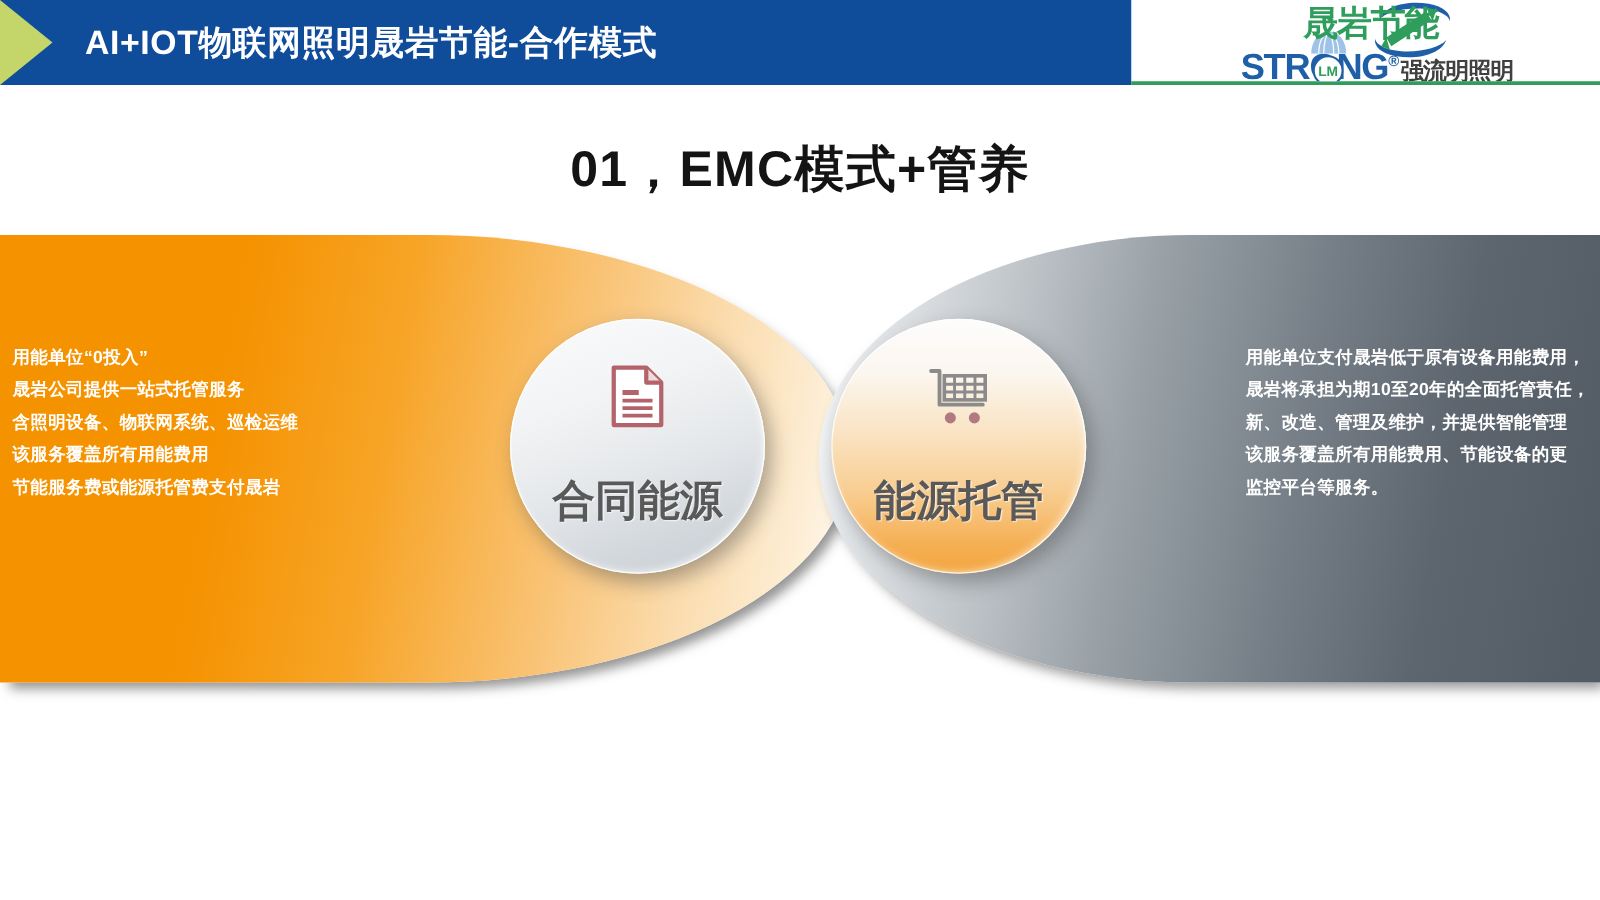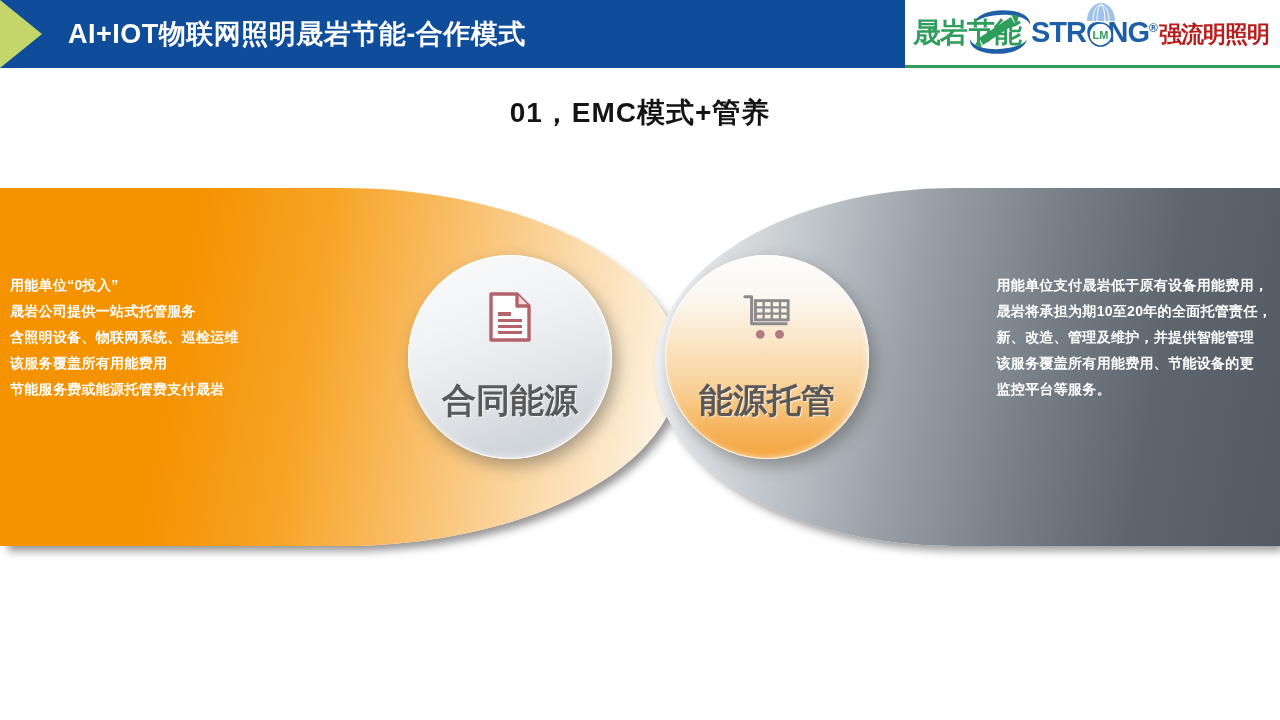--- a/index.html
+++ b/index.html
@@ -47,20 +47,21 @@
     position: absolute;
     left: 905px; top: 0;
     width: 375px; height: 68px;
     background: #ffffff;
     border-bottom: 3px solid #2f9e5c;
     display: flex;
     align-items: center;
     padding-left: 8px;
     box-sizing: border-box;
     overflow: hidden;
+    flex-direction: column;
   }
   .logo-cn {
     position: relative;
     display: flex;
     align-items: center;
     height: 50px;
   }
   .logo-cn-text {
     font-size: 28px;
     font-weight: bold;
@@ -91,46 +92,46 @@
   }
   .logo-reg {
     font-size: 12px;
     color: #1f5fa8;
     vertical-align: super;
     position: relative;
     top: -10px;
     font-weight: bold;
   }
   .logo-cn2 {
-    font-size: 23px;
-    font-weight: bold;
-    color: #b91c1c;
+    font-size: 19px;
+    font-weight: bold;
+    color: #404040;
     letter-spacing: -1px;
     margin-left: 1px;
   }
   .logo-lm {
     position: absolute;
     left: 57px; top: 6px;
     width: 25px; height: 25px;
     z-index: 3;
   }
   .logo-fan {
     position: absolute;
     left: 54px; top: -13px;
     width: 32px; height: 18px;
     z-index: 1;
   }
 
   
   .slide-title {
     position: absolute;
-    left: 0; top: 94px;
+    left: 0; top: 108px;
     width: 1280px;
     text-align: center;
-    font-size: 28px;
+    font-size: 40px;
     font-weight: bold;
     color: #141414;
     letter-spacing: 1px;
   }
 
   
   .panel {
     position: absolute;
     top: 188px;
     height: 358px;

